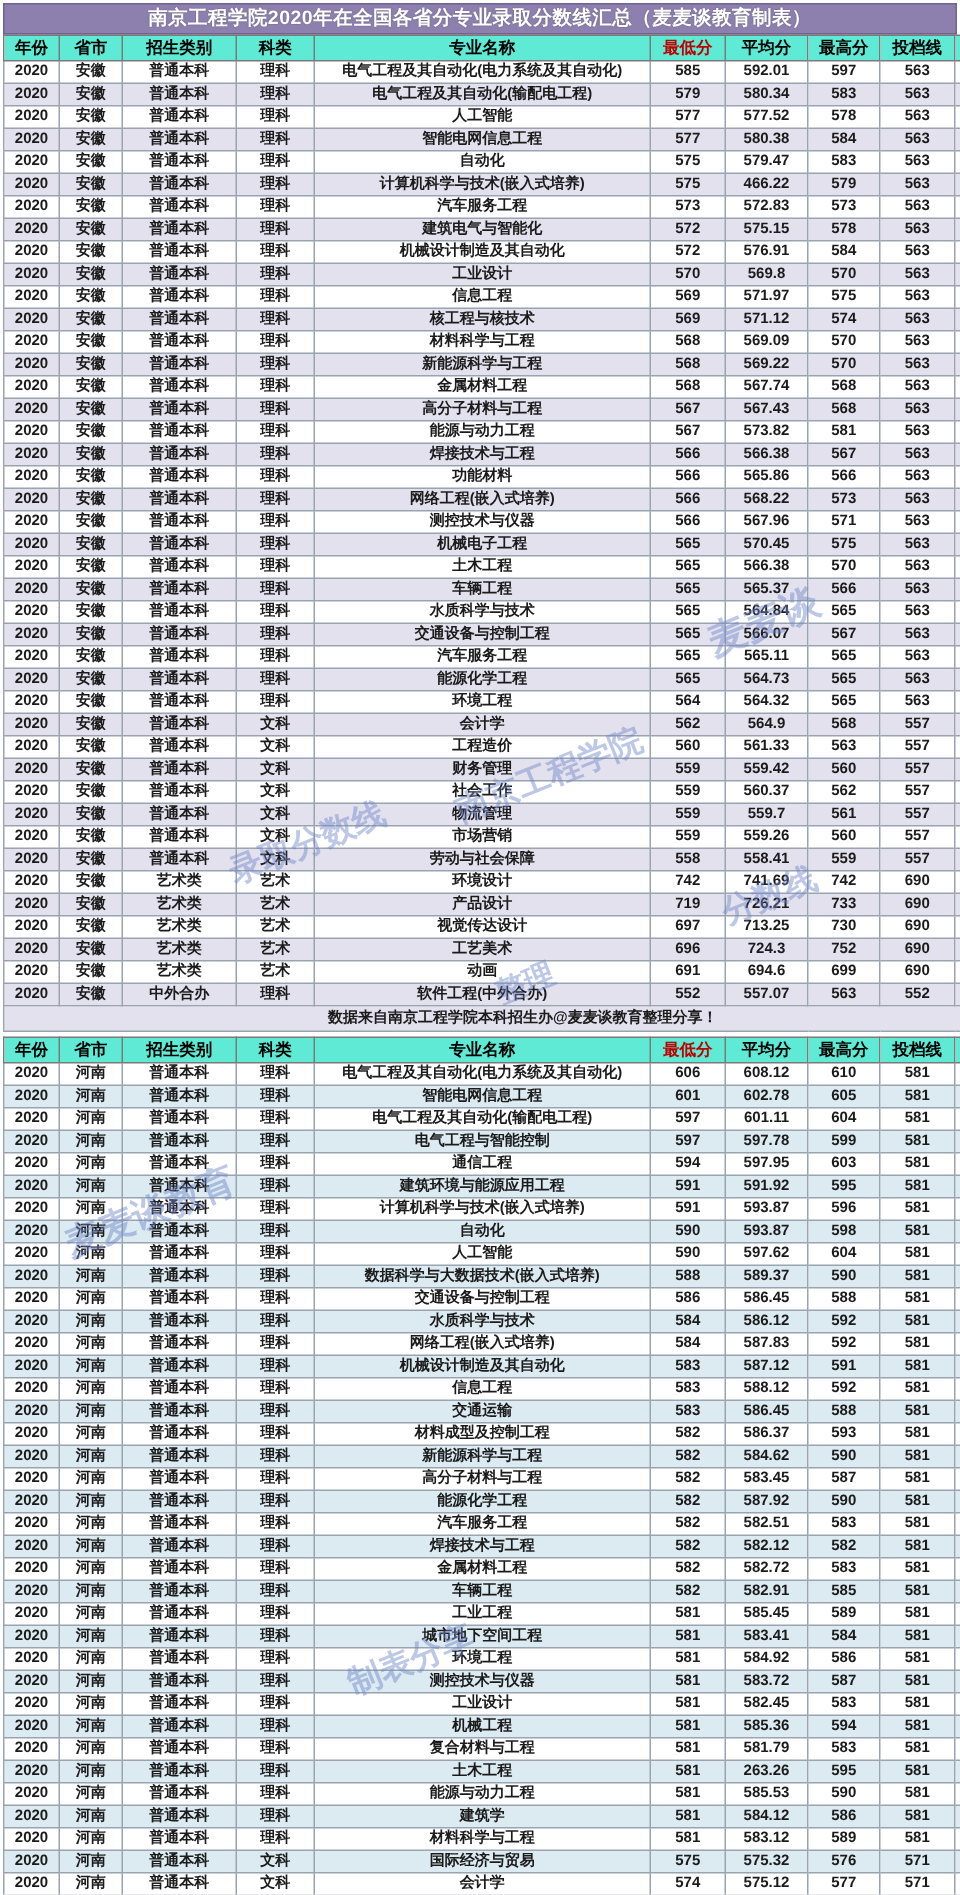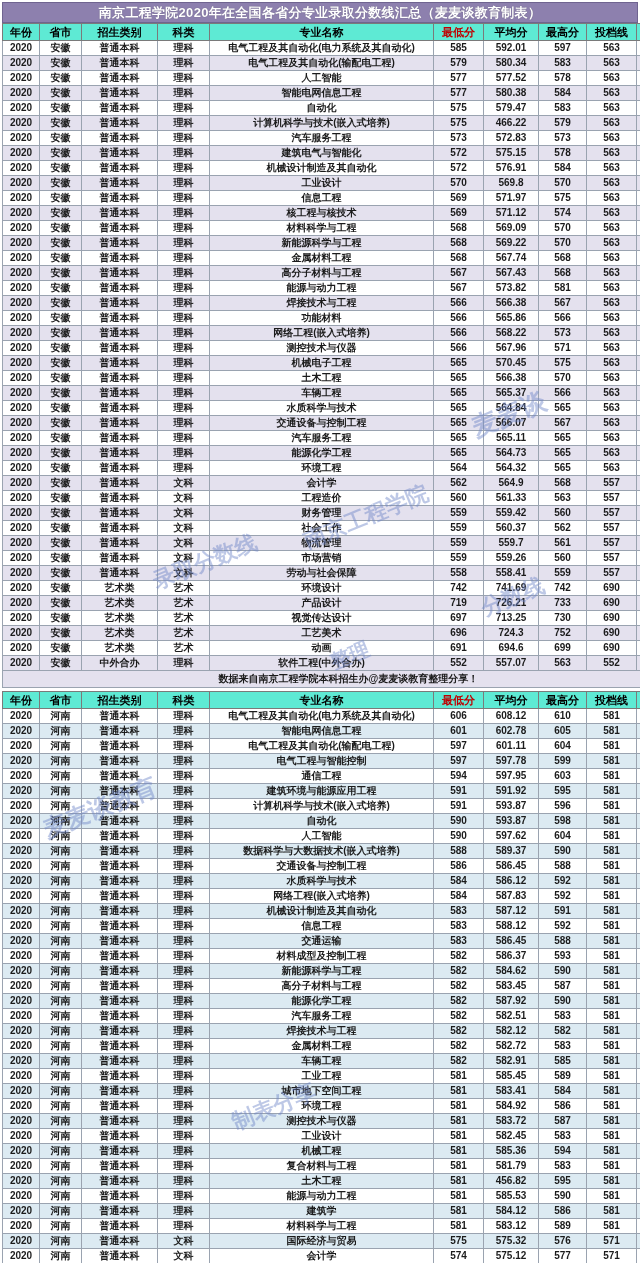--- a/index.html
+++ b/index.html
@@ -10,21 +10,21 @@
     overflow:hidden;
   }
   .sheet{width:640px;height:1263px;position:relative;box-sizing:border-box;}
 
   
   .title-bar{
     height:21px;
     background:#8D80AE;
     border:1px solid #6f6490;
     box-sizing:border-box;
-    display:flex;align-items:center;justify-content:center;
+    display:flex;justify-content:center;
     margin:2px 2px 0 2px;
   }
   .title-bar span{
     color:#ffffff;
     font-size:13px;
     font-weight:bold;
     letter-spacing:.3px;
     white-space:nowrap;
     text-shadow:0 0 1px rgba(0,0,0,.35);
   }
@@ -1066,21 +1066,21 @@
           <td>581</td>
           <td>544</td>
         </tr>
         <tr class="r-even">
           <td>2020</td>
           <td>河南</td>
           <td>普通本科</td>
           <td>理科</td>
           <td class="major">土木工程</td>
           <td class="min">581</td>
-          <td>456.82</td>
+          <td>263.26</td>
           <td>595</td>
           <td>581</td>
           <td>544</td>
         </tr>
         <tr class="r-odd">
           <td>2020</td>
           <td>河南</td>
           <td>普通本科</td>
           <td>理科</td>
           <td class="major">能源与动力工程</td>

